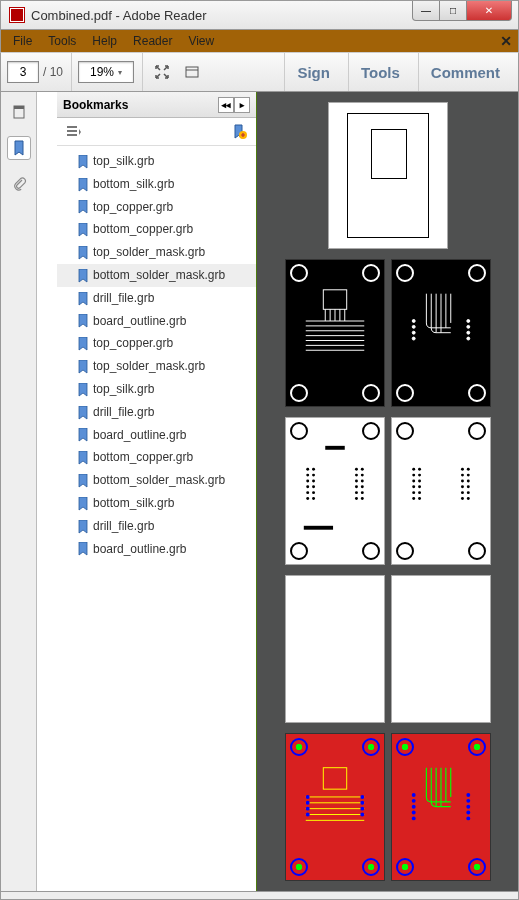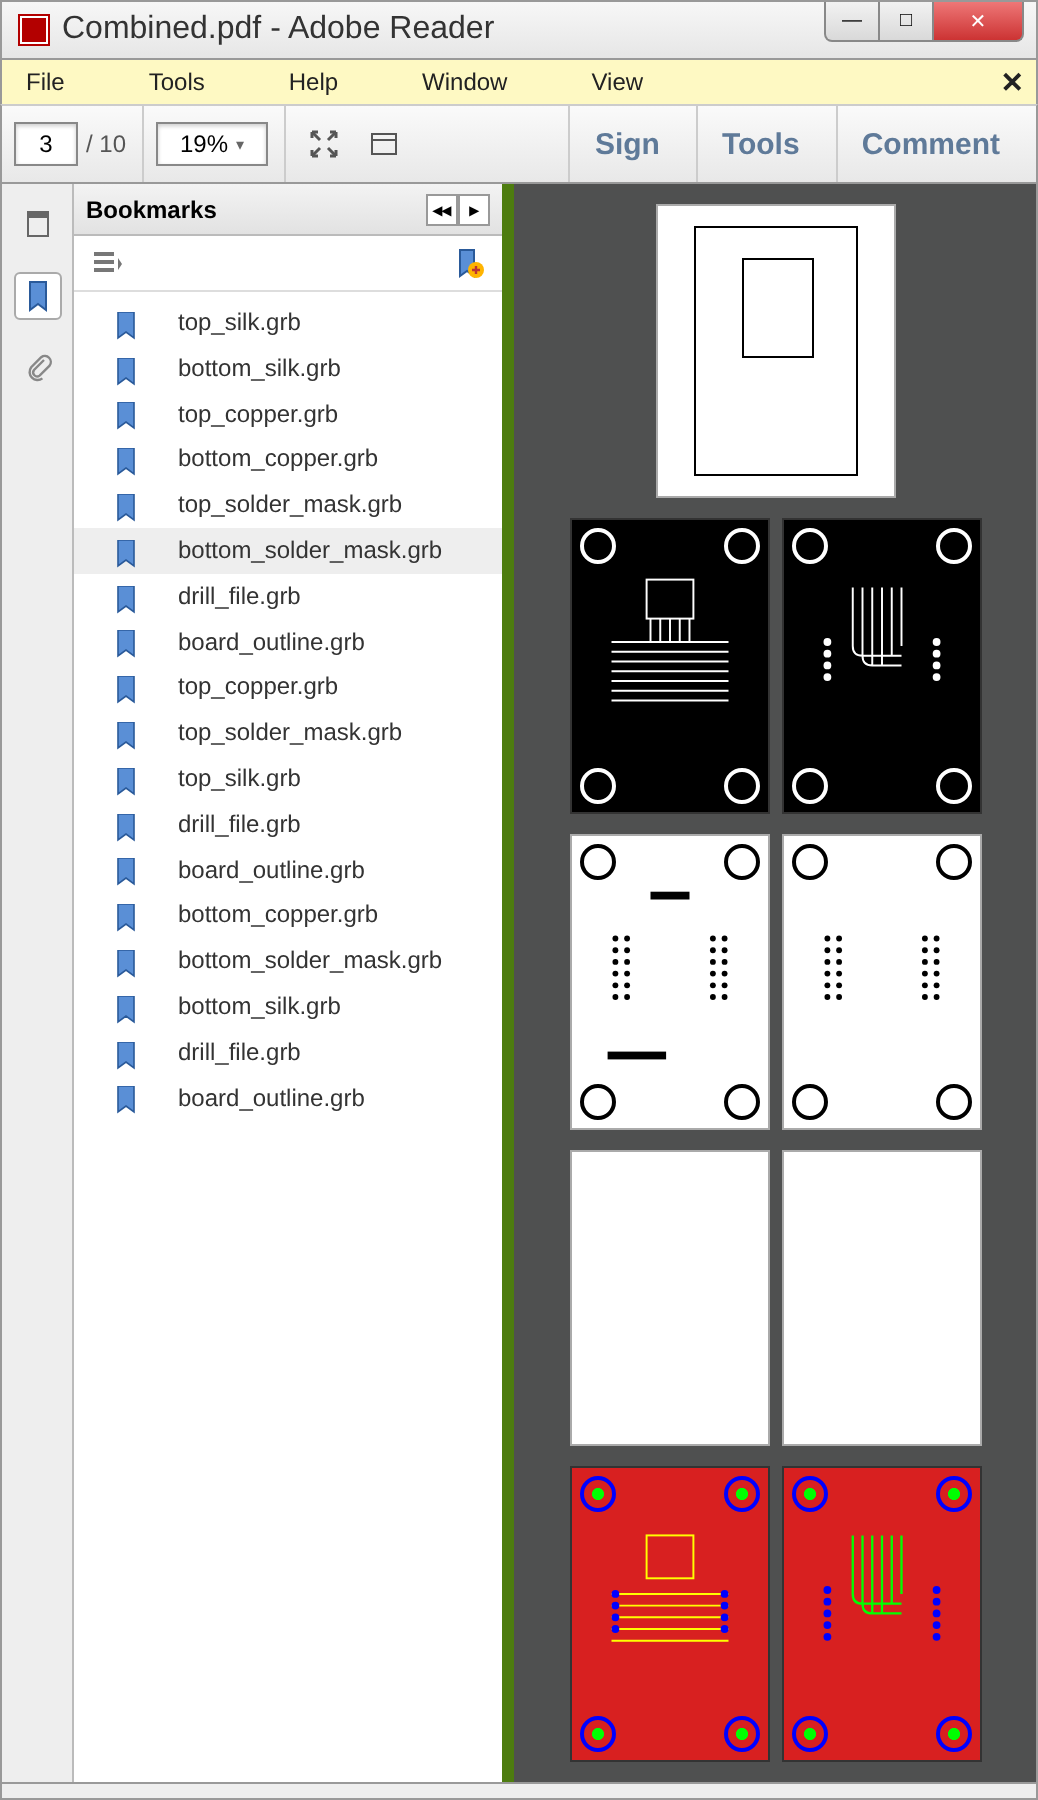--- a/index.html
+++ b/index.html
@@ -1,56 +1,56 @@
 <!DOCTYPE html>
 <html><head>
 <meta charset="utf-8">
 <style>
   * { box-sizing: border-box; margin: 0; padding: 0; font-family: "Segoe UI", Tahoma, sans-serif; }
   body { width: 519px; height: 900px; background: #fff; overflow: hidden; }
 
   
   .titlebar { height: 30px; background: linear-gradient(#f7f7f7,#e6e6e6); border: 1px solid #999; display: flex; align-items: center; padding-left: 8px; position: relative; }
   .titlebar .appicon { width: 16px; height: 16px; margin-right: 6px; }
-  .titlebar .title { font-size: 16px; color: #333; flex: 1; }
+  .titlebar .title { font-size: 13px; color: #333; flex: 1; }
   .winbtns { display: flex; height: 20px; position: absolute; right: 6px; top: 0; }
   .winbtn { width: 28px; height: 20px; border: 1px solid #888; border-top: none; margin-left: -1px; background: linear-gradient(#f2f2f2,#d9d9d9); display:flex; align-items:center; justify-content:center; font-size:10px; cursor:pointer; }
   .winbtn.close { width: 46px; background: linear-gradient(#e77,#c33); color:#fff; border-radius: 0 0 4px 0;}
   .winbtn.min { border-radius: 0 0 0 4px; }
 
   
-  .menubar { height: 22px; border-left:1px solid #999; border-right:1px solid #999; background:#fef9c3; display:flex; align-items:center; padding: 0 4px; font-size:12px; color:#222; position:relative;gap:26px;}
+  .menubar { height: 22px; border-left:1px solid #999; border-right:1px solid #999; background:#a16207; display:flex; align-items:center; padding: 0 4px; font-size:12px; color:#222; position:relative;}
   .menubar span { padding: 2px 8px; cursor:default; }
   .menubar .closefile { position:absolute; right:6px; font-weight:bold; font-size:14px; cursor:pointer; }
 
   
   .toolbar { height: 40px; border:1px solid #999; border-top:1px solid #ccc; background: linear-gradient(#fafafa,#e8e8e8); display:flex; align-items:center; padding:0 6px; gap:6px; }
   .grp { display:flex; align-items:center; gap:4px; padding-right:8px; border-right:1px solid #ccc; height:100%; }
   .pagebox { width:32px; height:22px; border:1px solid #888; background:#fff; text-align:center; font-size:12px; line-height:20px; box-shadow: inset 0 1px 2px #ccc; }
   .pgtotal { font-size:12px; color:#555; }
   .zoombox { width:56px; height:22px; border:1px solid #888; background:#fff; font-size:12px; display:flex; align-items:center; justify-content:center; gap:2px; box-shadow: inset 0 1px 2px #ccc;}
   .zoombox::after{ content:"▾"; font-size:8px; color:#666; margin-left:2px;}
   .iconbtn { width:26px; height:26px; border:1px solid transparent; display:flex; align-items:center; justify-content:center; cursor:pointer; border-radius:3px;}
   .spacer{flex:1;}
   .rightbtn { font-size:15px; font-weight:600; color:#5f7a99; padding:6px 12px; cursor:pointer; border-left:1px solid #ccc; height:100%; display:flex; align-items:center;}
 
   
   .content { display:flex; height: calc(900px - 30px - 22px - 40px - 8px); border-left:1px solid #999; border-right:1px solid #999; border-bottom:1px solid #999;}
   .sidetabs { width:36px; background:#eee; border-right:1px solid #bbb; display:flex; flex-direction:column; align-items:center; padding-top:8px; gap:12px;}
   .sidetab { width:24px; height:24px; display:flex; align-items:center; justify-content:center; border:1px solid transparent; border-radius:3px; cursor:pointer;}
   .sidetab.active{ background:#fff; border-color:#aaa;}
 
-  .bookmarks { width:220px; background:#fff; border-right:6px solid #4d7c0f; display:flex; flex-direction:column; }
+  .bookmarks { width:220px; background:#fff; border-right:1px solid #4d7c0f; display:flex; flex-direction:column;padding-left:20px; }
   .bmheader { height:26px; background:linear-gradient(#f3f3f3,#e2e2e2); border-bottom:1px solid #bbb; display:flex; align-items:center; padding:0 6px; font-size:12px; font-weight:600;}
   .bmheader .navbtns{ margin-left:auto; display:flex; gap:0;}
   .bmheader .nav{ width:16px; height:16px; border:1px solid #999; background:#fff; font-size:9px; display:flex;align-items:center;justify-content:center; cursor:pointer;}
   .bmtoolbar{ height:28px; border-bottom:1px solid #ddd; display:flex; align-items:center; padding:0 6px; gap:6px;}
   .bmtoolbar .add{ margin-left:auto; }
   .bmlist{ flex:1; overflow:auto; padding:4px 0;}
-  .bmitem{ display:flex; align-items:flex-end; gap:20px; padding:3px 6px 3px 20px; font-size:12px; color:#333; cursor:pointer; line-height:1.4;}
+  .bmitem{ display:flex; align-items:center; gap:4px; padding:3px 6px 3px 20px; font-size:12px; color:#333; cursor:pointer; line-height:1.4;}
   .bmitem.selected{ background:#eee;}
   .bmicon{ width:12px; height:14px; flex-shrink:0; margin-top:1px;}
   .bmitem span.txt{ word-break: break-all; }
 
   .docview{ flex:1; background:#4f5050; padding:10px; overflow:auto; display:flex; flex-direction:column; align-items:center; gap:10px;}
   .row{ display:flex; gap:6px;}
   .pcb{ background:#000; width:100px; height:148px; border:1px solid #333; position:relative;}
   .pcb.white{background:#fff; border:1px solid #aaa;}
   .pcb.red{background:#d82020;}
   .corner{ position:absolute; width:18px; height:18px; border:2px solid #fff; border-radius:50%;}
@@ -77,21 +77,21 @@
     <div class="winbtn min">―</div>
     <div class="winbtn">□</div>
     <div class="winbtn close">✕</div>
   </div>
 </div>
 
 <div class="menubar">
   <span>File</span>
   <span>Tools</span>
   <span>Help</span>
-  <span>Window</span>
+  <span>Reader</span>
   <span>View</span>
   <div class="closefile">✕</div>
 </div>
 
 <div class="toolbar">
   <div class="grp">
     <div class="pagebox">3</div>
     <div class="pgtotal">/ 10</div>
   </div>
   <div class="grp">

